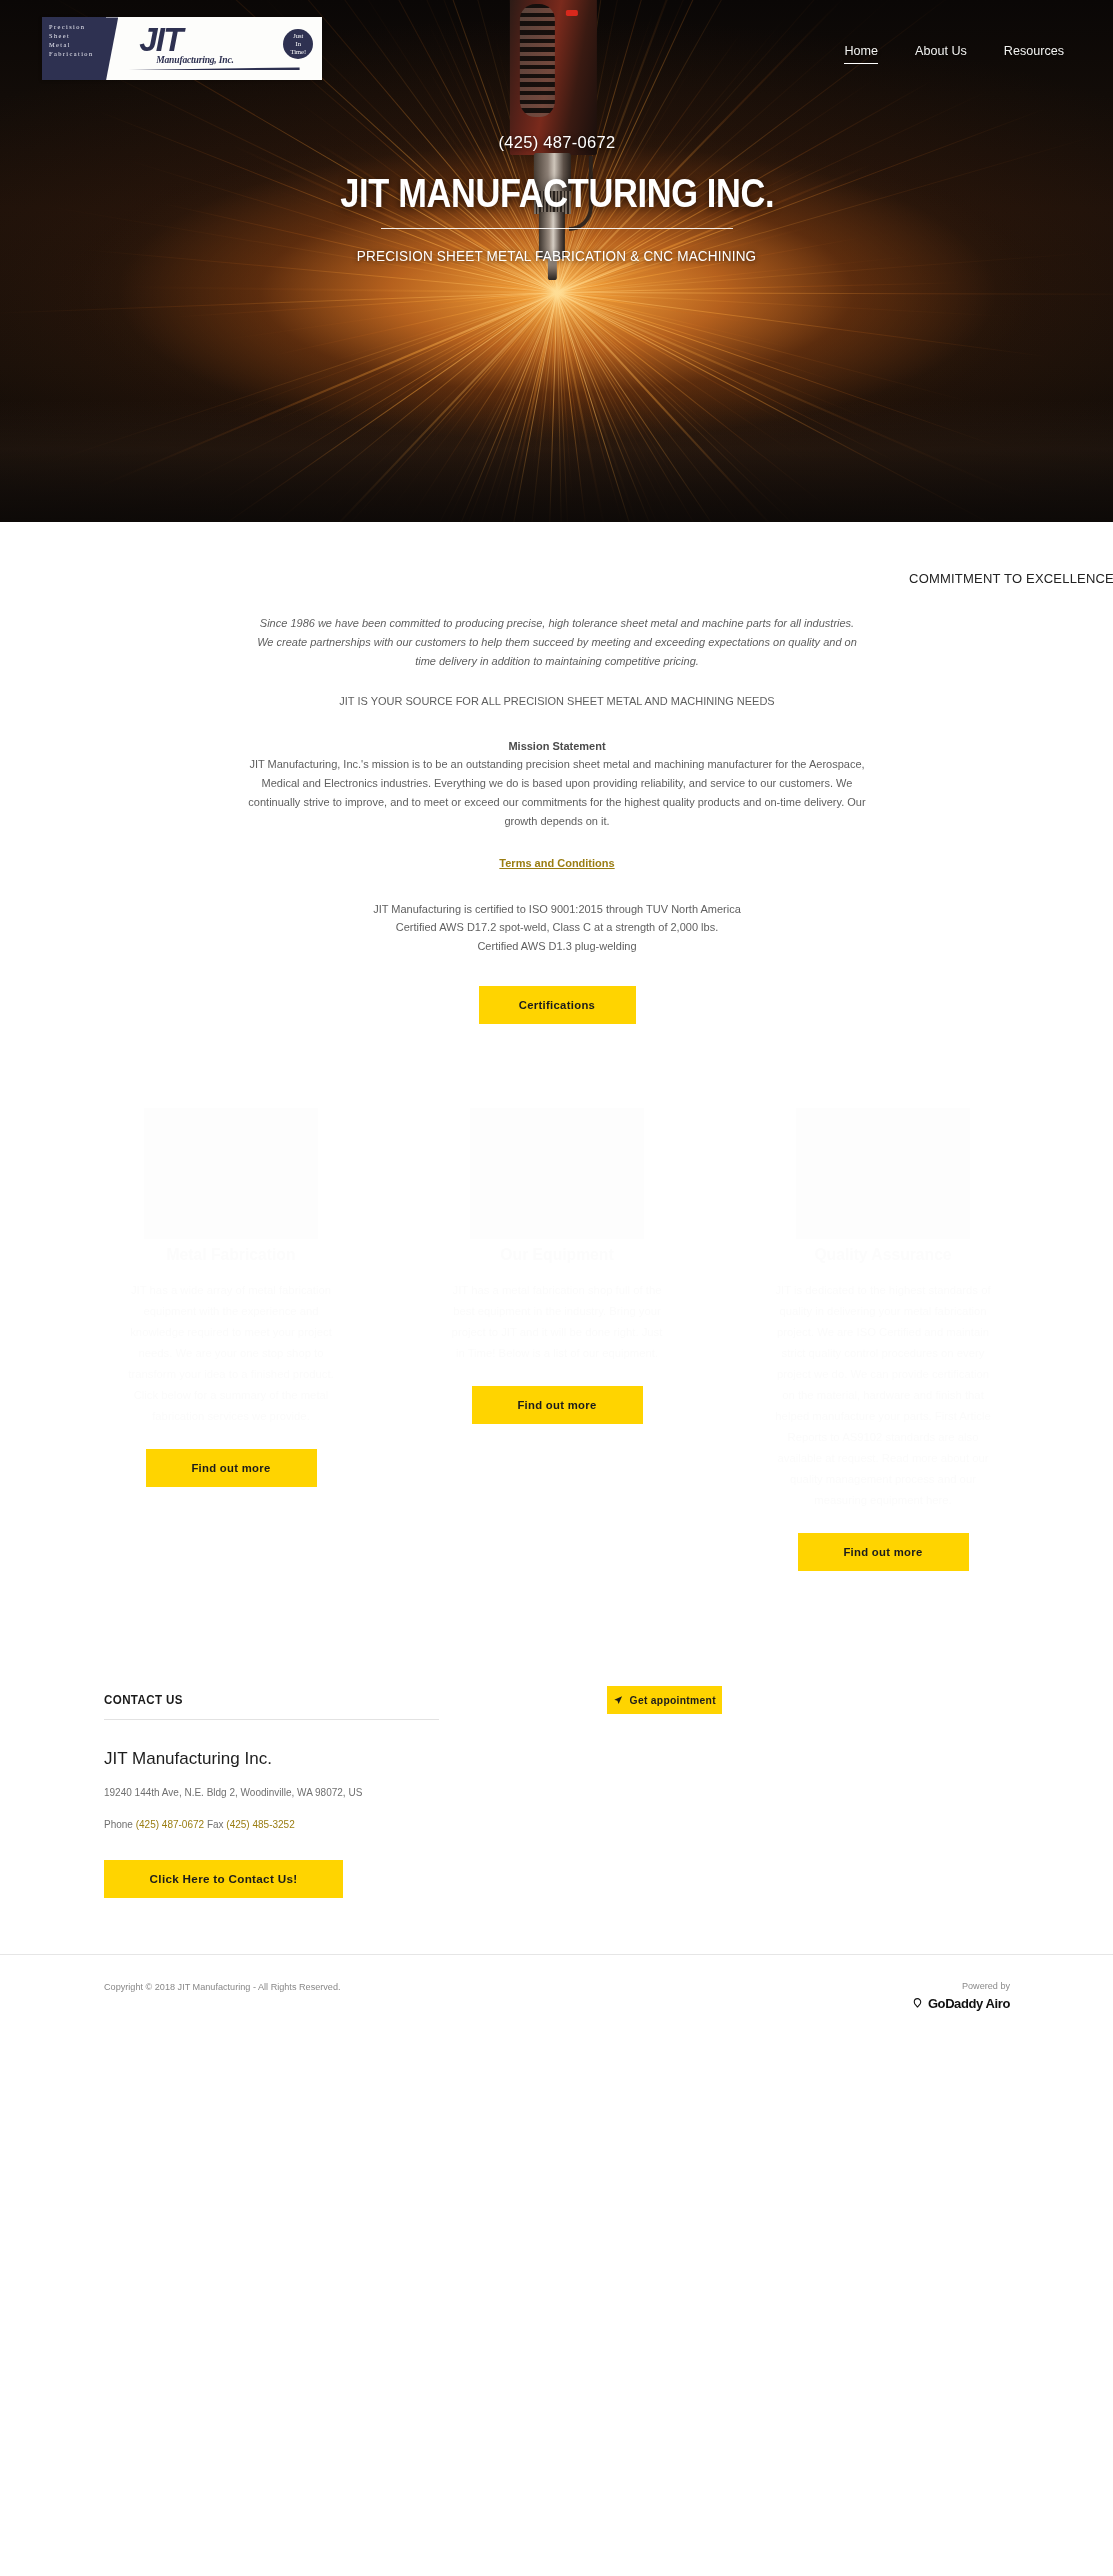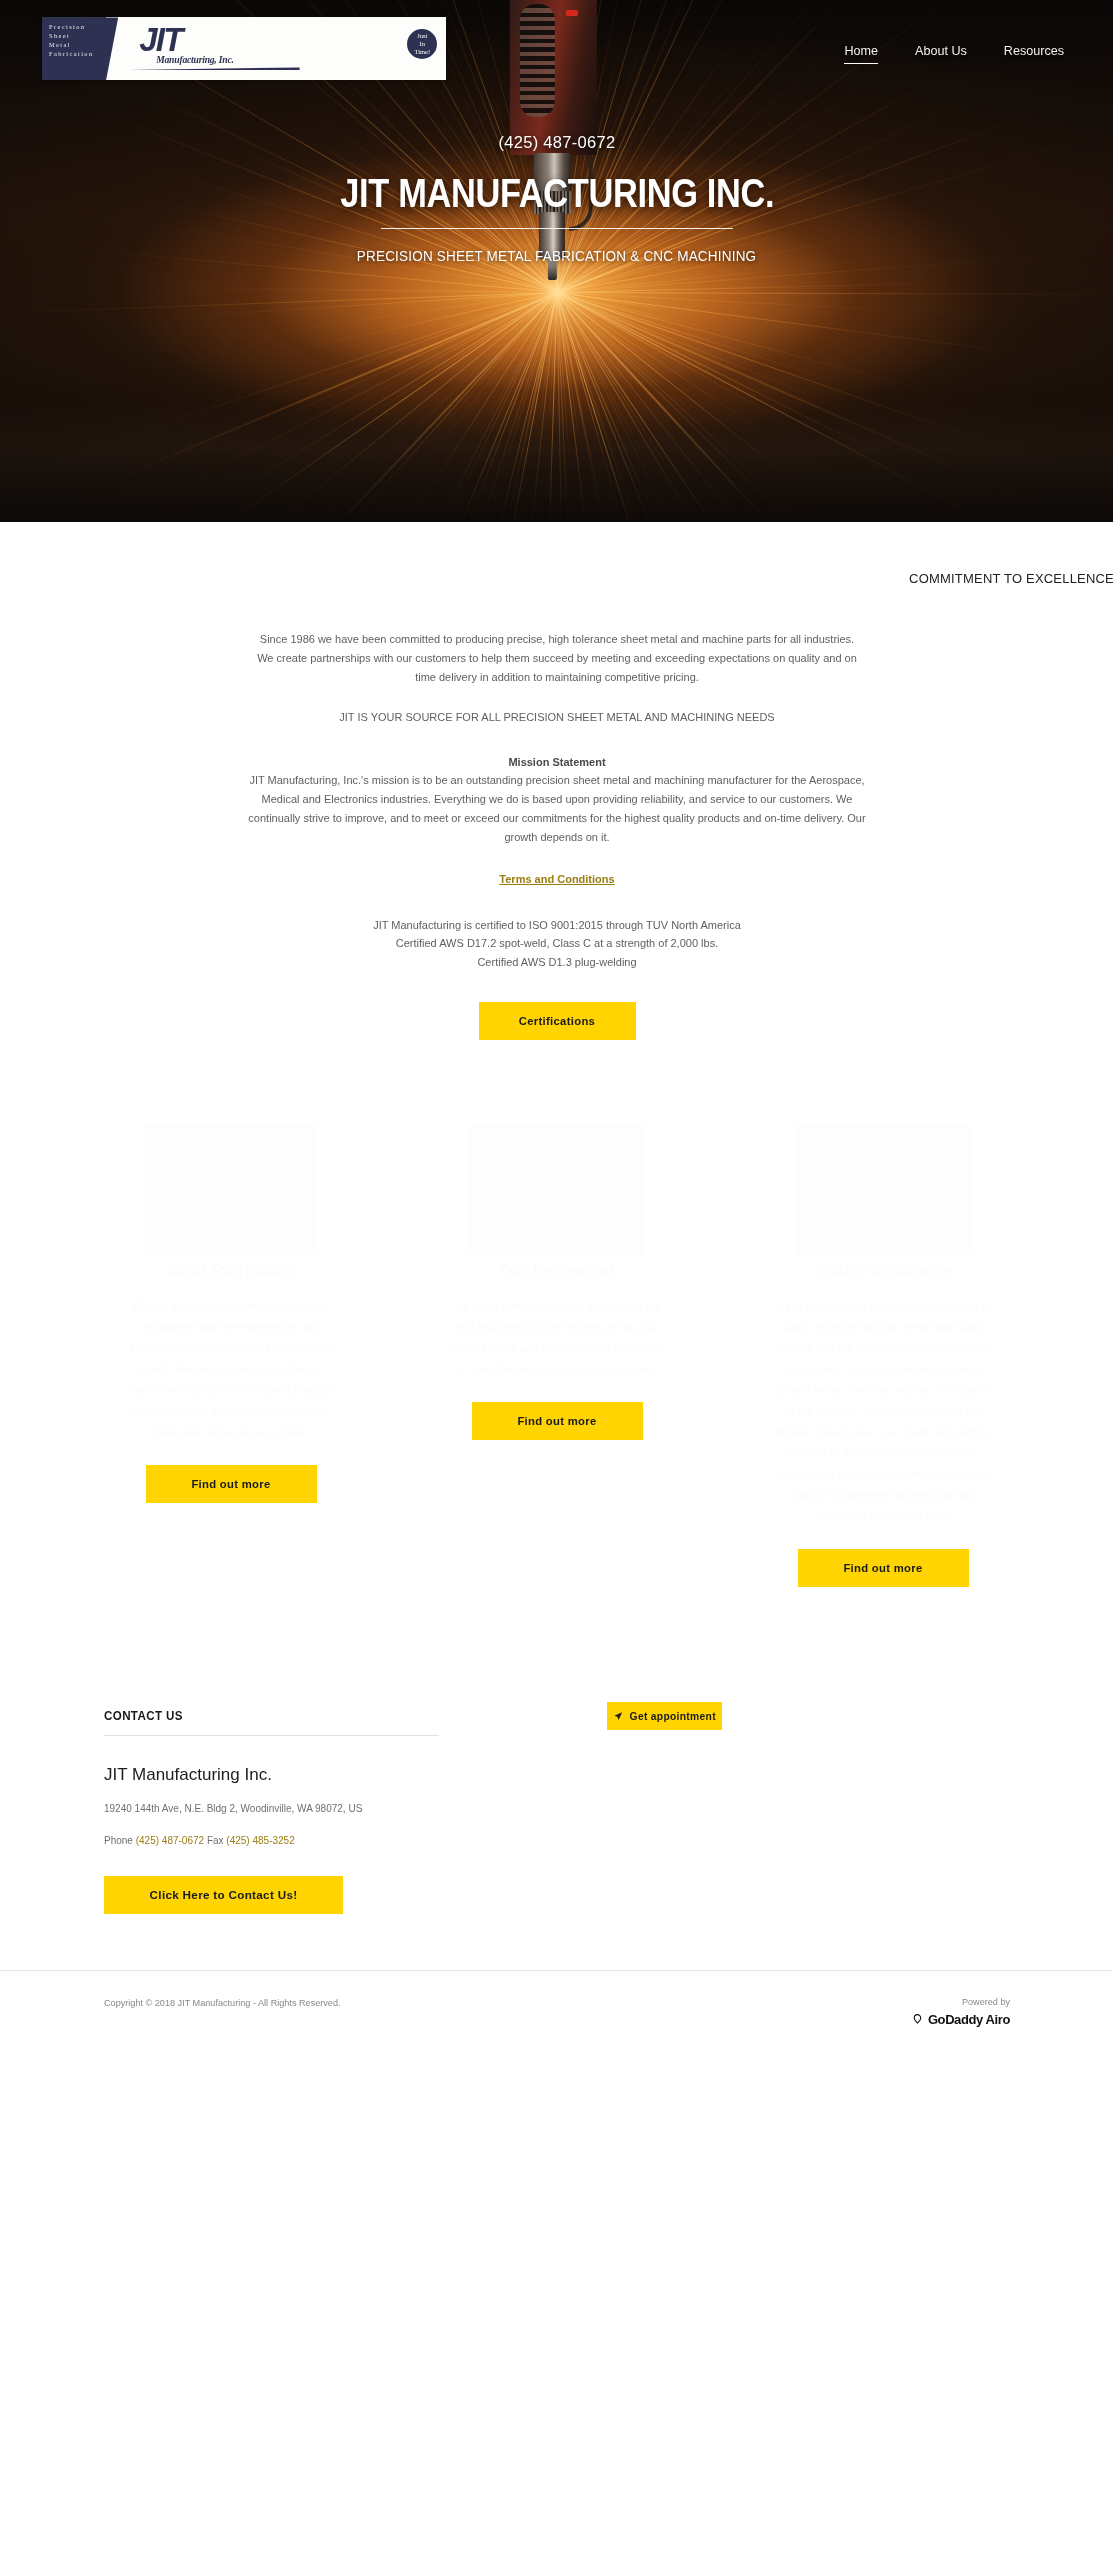--- a/index.html
+++ b/index.html
@@ -113,21 +113,21 @@
     margin-top: 19px;
     color: #fff; font-size: 14.4px; letter-spacing: 0.2px;
     transform: scaleX(0.94);
     text-shadow: 0 0.9px 5.2px rgba(0,0,0,.7);
     white-space: nowrap;
   }
 
   
   .logo-box {
     position: absolute; left: 42px; top: 17.4px;
-    width: 404px; height: 63px;
+    width: 280px; height: 63px;
     background: #fdfdfb;
     display: flex; align-items: stretch;
     z-index: 5;
     box-shadow: 0 0.9px 3.5px rgba(0,0,0,.35);
   }
   .logo-left {
     width: 64px;
     background: #2e3151;
     padding: 6.1px 0 0 7px;
     display: flex; flex-direction: column; gap: 1.7px;
@@ -178,22 +178,22 @@
     text-shadow: 0 0.9px 3.5px rgba(0,0,0,.6);
   }
   .nav a.active { border-bottom: 1.3px solid #fff; }
 
   
   .commit { padding: 49px 0 0; text-align: center; }
   .commit h2 {
     font-size: 13px; font-weight: 400; color: #222; letter-spacing: 0.2px; text-align: right;
   }
   .commit-body {
-    width: 609px; margin: 44px auto 0;
-    font-size: 11px; line-height: 19px; color: #5f5f5f;
+    width: 609px; margin: 28px auto 0;
+    font-size: 11px; line-height: 19px; color: #5f5f5f; font-style: italic;
   }
   .commit-tagline {
     margin-top: 24.4px; font-size: 11px; color: #5f5f5f;
   }
   .mission-h {
     margin-top: 33px; font-size: 11px; font-weight: 700; color: #4a4a4a;
   }
   .mission-body {
     width: 644px; margin: 2.6px auto 0;
     font-size: 11px; line-height: 19px; color: #5f5f5f;

